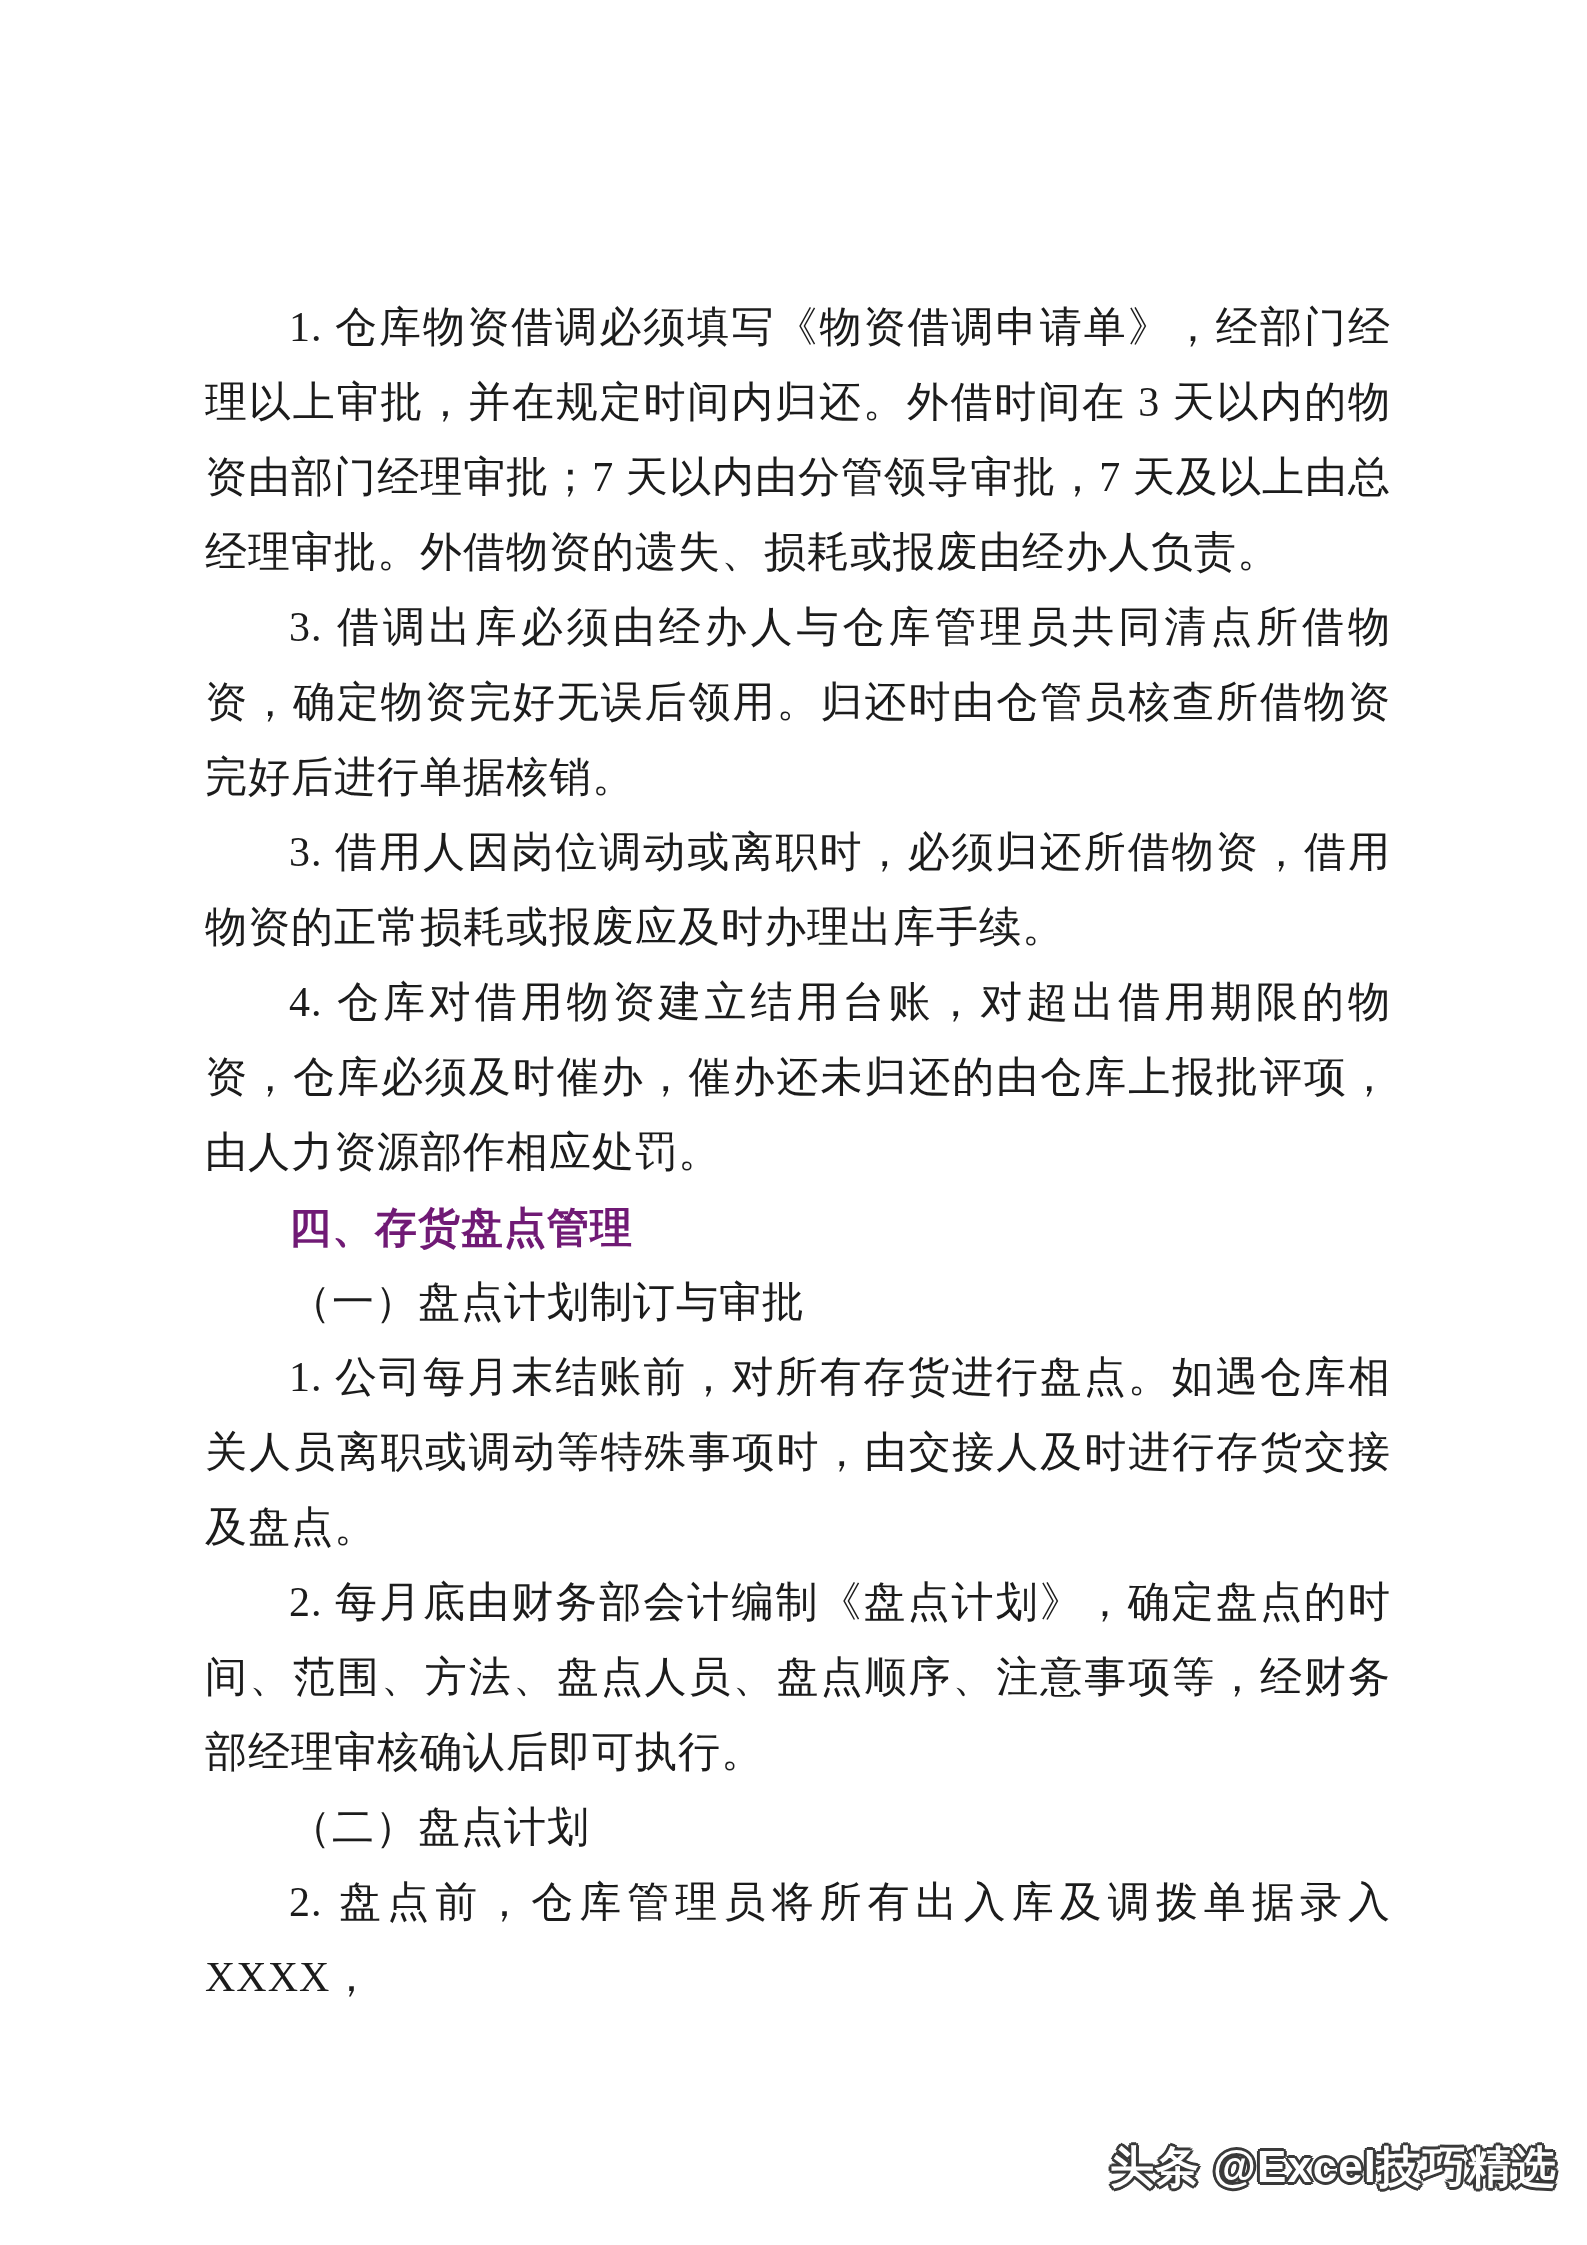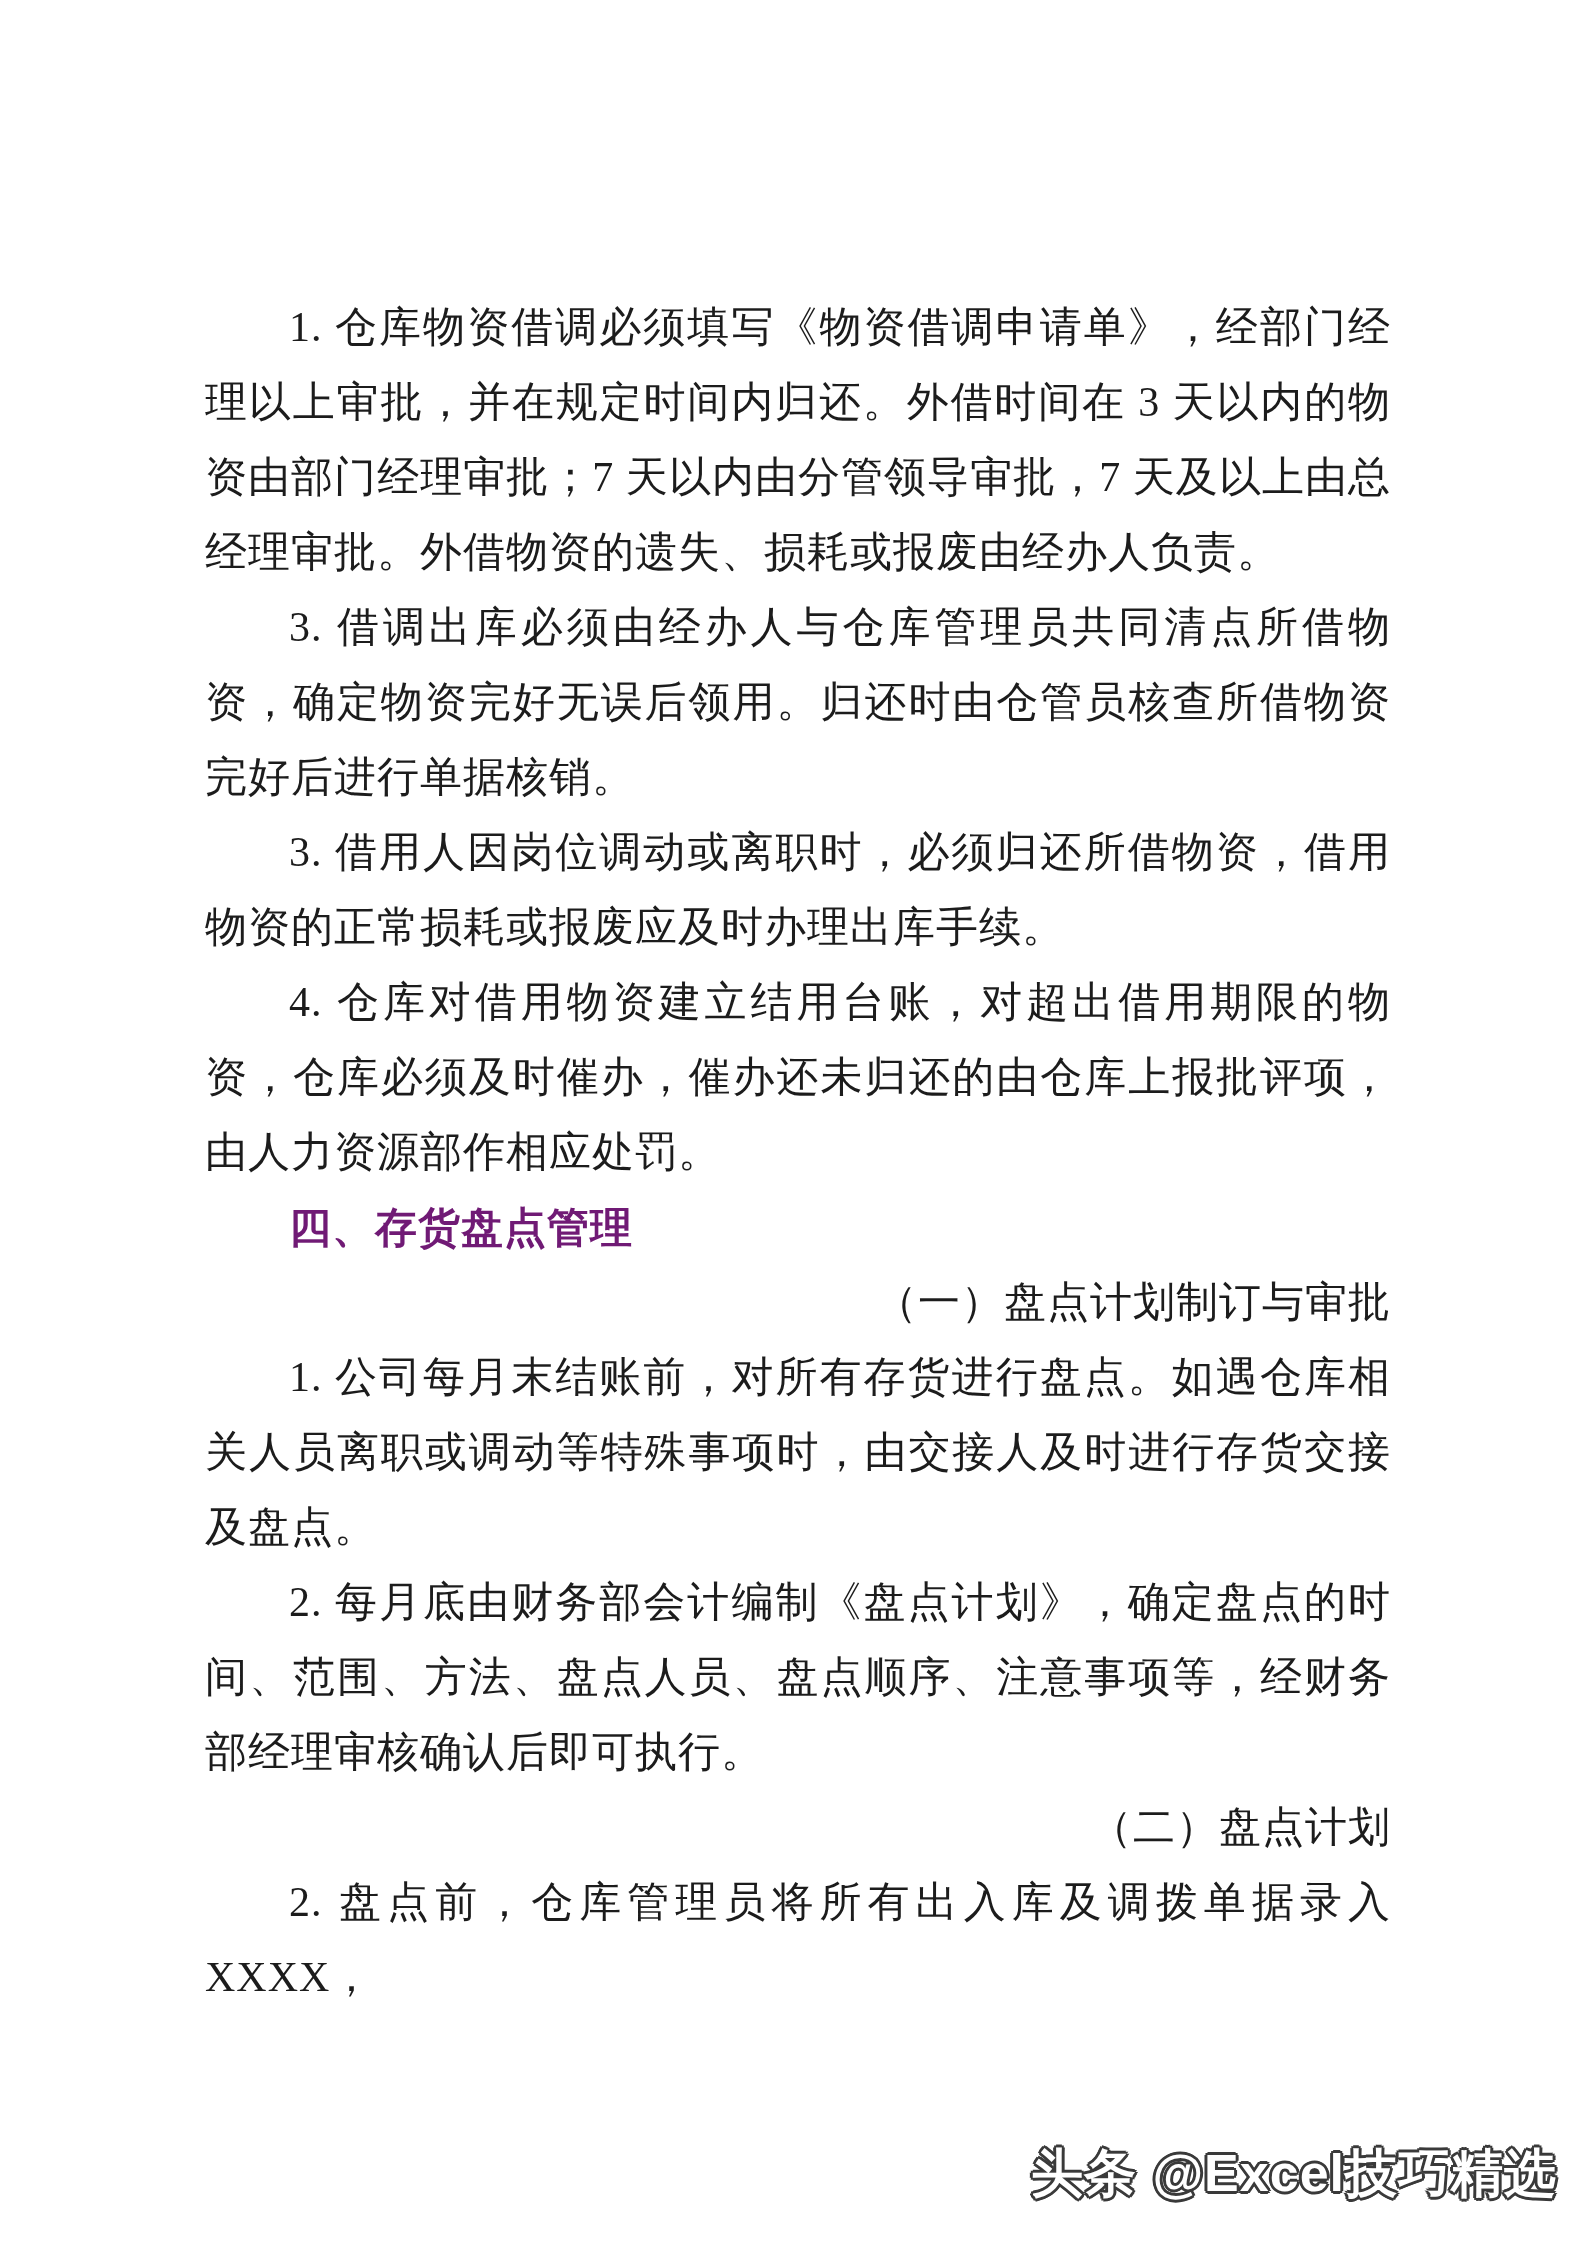--- a/index.html
+++ b/index.html
@@ -32,28 +32,28 @@
     text-justify: inter-character;
     font-weight: 400;
   }
   .content p.section-heading {
     font-family: "Liberation Sans", "DejaVu Sans", sans-serif;
     font-weight: 700;
     color: #701a75;
     text-align: left;
   }
   .content p.subsection-heading {
-    text-align: right;
+    text-align: left;
   }
   .watermark {
     position: absolute;
     right: 30px;
-    bottom: 36px;
+    bottom: 48px;
     font-family: "Liberation Sans", "DejaVu Sans", sans-serif;
-    font-size: 52px;
+    font-size: 44px;
     font-weight: 700;
     letter-spacing: 1px;
     color: #ffffff;
     text-shadow:
       -2px -2px 0 #3a3a3a,
        2px -2px 0 #3a3a3a,
       -2px  2px 0 #3a3a3a,
        2px  2px 0 #3a3a3a,
       -3px  0   0 #3a3a3a,
        3px  0   0 #3a3a3a,

